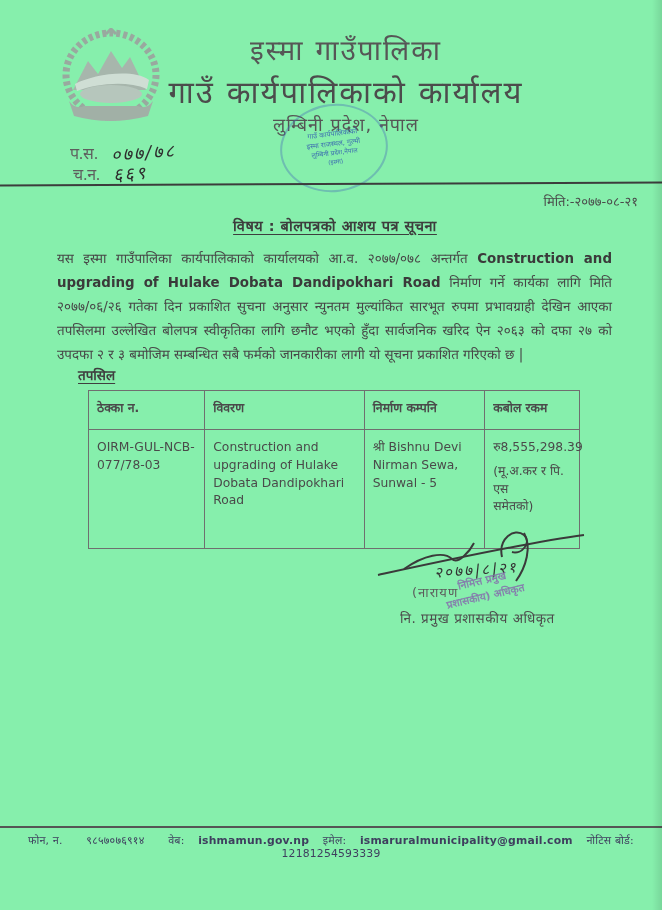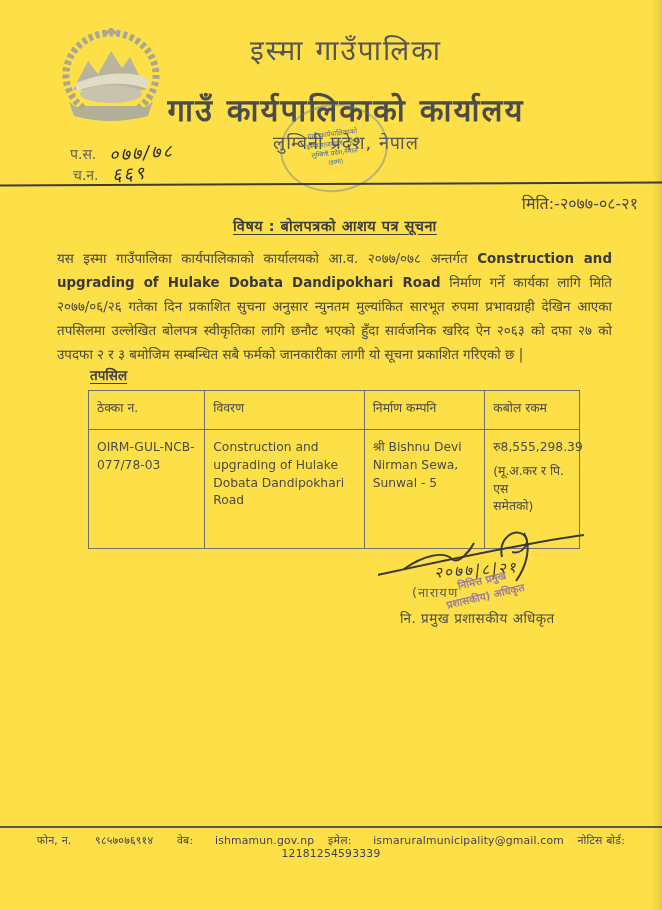--- a/index.html
+++ b/index.html
@@ -1,80 +1,80 @@
 <!DOCTYPE html>
 <html><head>
 <meta charset="utf-8">
 <style>
   html,body{margin:0;padding:0;background:#e9e9e7;}
   .page{
     position:relative;width:662px;height:910px;margin:0 auto;
-    background:#fde047;overflow:hidden;
+    background:#86efac;overflow:hidden;
     font-family:"DejaVu Sans","Liberation Sans",sans-serif;
     color:#474747;
   }
   .page::after{
     content:'';position:absolute;top:0;right:0;bottom:0;width:10px;
     background:linear-gradient(to right,rgba(0,0,0,0),rgba(0,0,0,0.10));
     pointer-events:none;
   }
   .abs{position:absolute;}
   
   .emblem{left:56px;top:28px;width:110px;height:100px;opacity:.85;}
   .head-center{left:60px;right:30px;top:30px;text-align:center;}
   .t1{font-size:28px;color:#565656;letter-spacing:2px;}
-  .t2{font-size:31px;color:#4c4c4c;letter-spacing:2px;margin-top:20px;font-weight:bold;}
+  .t2{font-size:31px;color:#4c4c4c;letter-spacing:2px;margin-top:2px;}
   .addr1{font-size:15px;color:#5a5a5a;margin-top:7px;letter-spacing:1px;}
   .addr2{font-size:18px;color:#555;margin-top:0;letter-spacing:1px;}
   .stamp-blue{
     left:280px;top:104px;width:104px;height:84px;
     border:2px solid rgba(70,110,185,.38);border-radius:50%;
     transform:rotate(-7deg);
     display:flex;flex-direction:column;justify-content:center;align-items:center;
     color:rgba(52,96,176,.88);line-height:1.35;text-align:center;
   }
   .stamp-blue .s1{font-size:7px;}
   .stamp-blue .s2{font-size:7px;}
   .stamp-blue .s3{font-size:6.5px;}
   .stamp-blue .s4{font-size:6px;}
-  .ref-label{font-size:14px;color:#5e5e5e;}
+  .ref-label{font-size:16px;color:#5e5e5e;font-family:Liberation Serif, serif;}
   .hand{font-style:italic;color:#2e2e2e;letter-spacing:2px;}
   .ref-row1{left:70px;top:140px;}
   .ref-row2{left:73px;top:161px;}
   .ref-row1 .hand,.ref-row2 .hand{font-size:18px;transform:rotate(-4deg);display:inline-block;margin-left:8px;}
   .head-rule{left:0;right:0;top:183px;height:2px;background:#3c3c3c;transform:rotate(-0.25deg);}
   
-  .date-line{right:24px;top:192px;font-size:16px;color:#4a4a4a;}
+  .date-line{right:24px;top:192px;font-size:13px;color:#4a4a4a;}
   .subject{left:0;right:0;top:215px;text-align:center;font-size:14.5px;font-weight:bold;color:#3d3d3d;
            text-decoration:underline;text-underline-offset:3px;letter-spacing:.5px;padding-left:8px;}
   
   .body-par{left:57px;right:50px;top:247px;font-size:13.4px;line-height:24px;text-align:justify;color:#474747;}
   .body-par b{color:#3a3a3a;}
-  .tapasil{left:90px;top:366px;font-size:13.5px;color:#3f3f3f;font-weight:bold;
+  .tapasil{left:78px;top:366px;font-size:13.5px;color:#3f3f3f;font-weight:bold;
            text-decoration:underline;text-underline-offset:3px;}
   
   .tbl{left:88px;top:390px;width:492px;border-collapse:collapse;table-layout:fixed;font-size:12.3px;color:#4a4a4a;}
   .tbl th,.tbl td{border:1.2px solid #6f6f6f;vertical-align:top;text-align:left;padding:9px 8px;font-weight:normal;line-height:1.45;}
-  .tbl th{height:20px;}
+  .tbl th{height:20px;font-weight:bold;}
   .tbl td{height:100px;}
   .col1{width:23.5%;}.col2{width:33.5%;}.col3{width:24.5%;}.col4{width:18.5%;margin-top:28px;}
   .amt-line1{display:flex;justify-content:space-between;margin-bottom:6px;}
   
   .sig-block{right:38px;top:525px;width:250px;height:110px;}
   .sig-svg{position:absolute;left:0;top:0;width:230px;height:60px;}
   .sig-date{position:absolute;left:62px;top:34px;font-size:15px;color:#333;
             transform:skewX(-10deg) rotate(-4deg);letter-spacing:2px;}
   .sig-name{position:absolute;left:38px;top:58px;font-size:13px;color:#5c5c5c;letter-spacing:1px;}
   .sig-stamp{position:absolute;left:70px;top:48px;transform:rotate(-13deg);
              color:rgba(132,104,172,.8);font-size:10.5px;line-height:1.5;text-align:center;font-weight:bold;}
   .sig-title{position:absolute;left:26px;top:84px;font-size:13.5px;color:#4c4c4c;letter-spacing:.5px;}
   
   .foot-rule{left:0;right:0;top:826px;height:1.5px;background:#555;}
   .footer{left:0;right:0;top:832px;text-align:center;font-size:10.8px;color:#3e3e5e;letter-spacing:.2px;}
-  .footer b{font-weight:normal;margin-left:8px;}
+  .footer b{font-weight:bold;}
   .footer span{margin:0 10px;}
 </style>
 </head>
 <body>
 
 <div class="page">
 
   <svg class="abs emblem" viewBox="0 0 110 100">
     <ellipse cx="55" cy="47" rx="45" ry="42" fill="none" stroke="#9d9d9d" stroke-width="7" stroke-dasharray="4 3"></ellipse>
     <path d="M50 6 l5 -5 l5 5" fill="none" stroke="#9d9d9d" stroke-width="3"></path>

